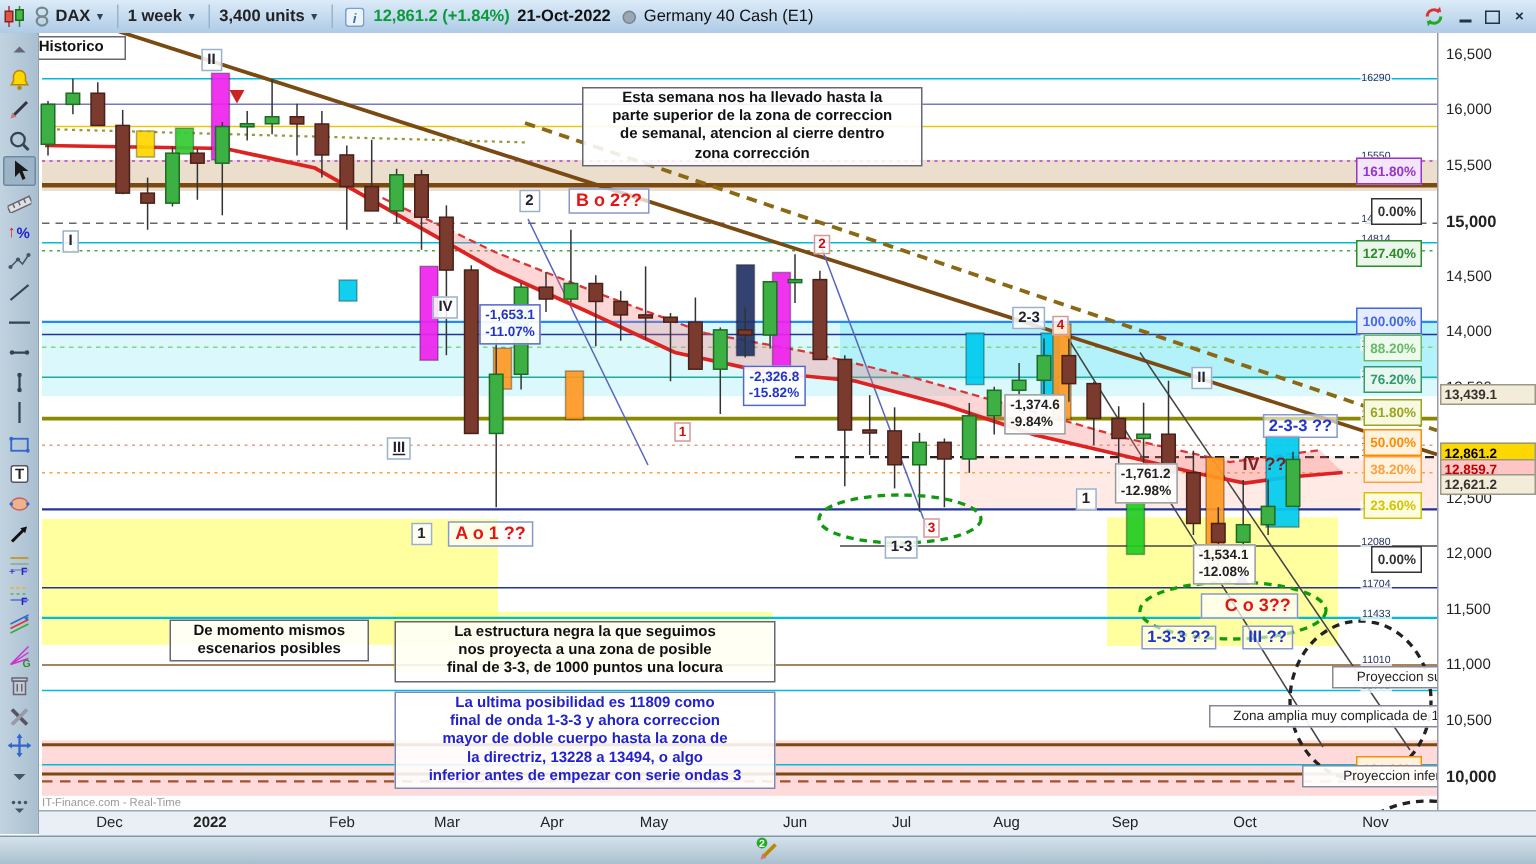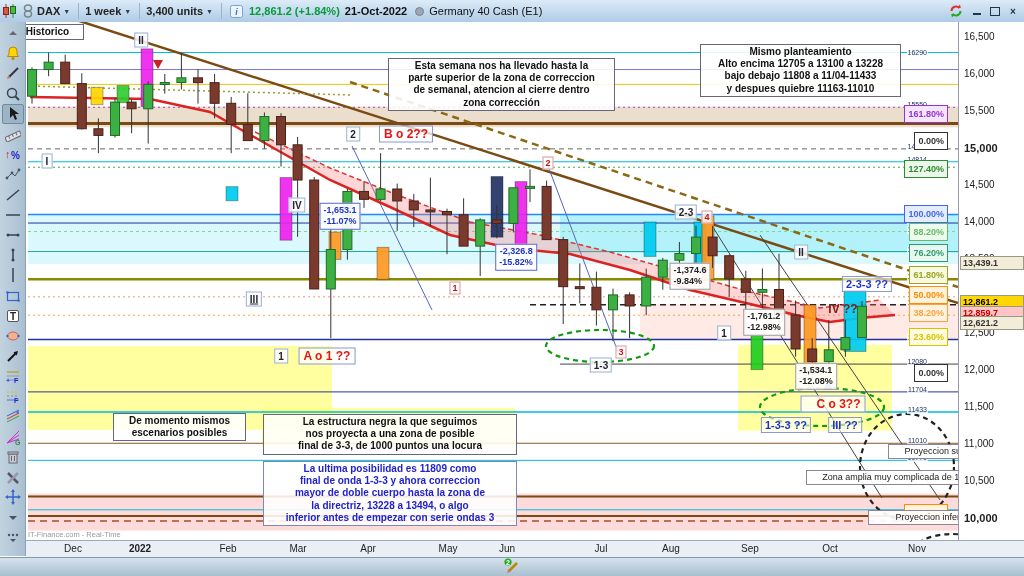--- a/index.html
+++ b/index.html
@@ -508,21 +508,21 @@
       <div class="fib" style="top: 244px; color: rgb(154, 165, 32); border-color: rgb(154, 165, 32); background: rgb(247, 249, 224);">61.80%</div>
       <div class="fib" style="top: 264px; color: rgb(255, 140, 0); border-color: rgb(255, 140, 0); background: rgb(255, 243, 224);">50.00%</div>
       <div class="fib" style="top: 282px; color: rgb(255, 160, 64); border-color: rgb(255, 160, 64); background: rgb(255, 243, 224);">38.20%</div>
       <div class="fib" style="top: 306px; color: rgb(212, 196, 0); border-color: rgb(212, 196, 0); background: rgb(253, 251, 224);">23.60%</div>
       <div class="fib" style="top: 342px; color: rgb(51, 51, 51); border-color: rgb(51, 51, 51); background: rgb(255, 255, 255);">0.00%</div>
       <div class="fib" style="top: 482px; color: rgb(255, 140, 0); border-color: rgb(255, 140, 0); background: rgb(255, 243, 224);">161.80%</div>
       <div class="wl" style="left: 115px; top: 18px;">II</div>
       <div class="wl" style="left: 21px; top: 139px;">I</div>
       <div class="wl" style="left: 327px; top: 112px;">2</div>
       <div class="wl" style="left: 271px; top: 183px;">IV</div>
-      <div class="wl" style="left: 228px; top: 277px; text-decoration: underline;">III</div>
+      <div class="wl" style="left: 240px; top: 277px; text-decoration: underline;">III</div>
       <div class="wl" style="left: 255px; top: 334px;">1</div>
       <div class="wl" style="left: 660px; top: 190px;">2-3</div>
       <div class="wl" style="left: 575px; top: 343px;">1-3</div>
       <div class="wl" style="left: 698px; top: 311px;">1</div>
       <div class="wl" style="left: 775px; top: 230px;">II</div>
       <div class="wr" style="left: 522px; top: 141px;">2</div>
       <div class="wr" style="left: 429px; top: 266px;">1</div>
       <div class="wr" style="left: 595px; top: 330px;">3</div>
       <div class="wr" style="left: 681px; top: 195px;">4</div>
       <div class="bigred" style="left: 380px; top: 112px;">B o 2??</div>
@@ -540,24 +540,20 @@
 -9.84%</div>
       <div class="meas meas-dark" style="left: 738px; top: 300px;">-1,761.2
 -12.98%</div>
       <div class="meas meas-dark" style="left: 790px; top: 354px;">-1,534.1
 -12.08%</div>
       <div class="note " style="left: -24px; top: 2px; width: 74px;">o Historico</div>
       <div class="note " style="left: 362px; top: 36px; width: 219px;">Esta semana nos ha llevado hasta la
 parte superior de la zona de correccion
 de semanal, atencion al cierre dentro
 zona corrección</div>
-      <div class="note " style="left: 674px; top: 22px; width: 193px;">Mismo planteamiento
-Alto encima 12705 a 13100 a 13228
-bajo debajo 11808 a 11/04-11433
-y despues quiebre 11163-11010</div>
       <div class="note " style="left: 87px; top: 391px; width: 125px;">De momento mismos
 escenarios posibles</div>
       <div class="note " style="left: 237px; top: 392px; width: 246px;">La estructura negra la que seguimos
 nos proyecta a una zona de posible
 final de 3-3, de 1000 puntos una locura</div>
       <div class="note note-blue" style="left: 237px; top: 439px; width: 246px;">La ultima posibilidad es 11809 como
 final de onda 1-3-3 y ahora correccion
 mayor de doble cuerpo hasta la zona de
 la directriz, 13228 a 13494, o algo
 inferior antes de empezar con serie ondas 3</div>
@@ -584,22 +580,22 @@
       <div class="ptag" style="top: 273px; background: rgb(255, 215, 0); color: rgb(0, 0, 0);">12,861.2</div>
       <div class="ptag" style="top: 284px; background: rgb(255, 196, 196); color: rgb(192, 0, 0);">12,859.7</div>
       <div class="ptag" style="top: 294px; background: rgb(242, 236, 216); color: rgb(51, 51, 51);">12,621.2</div>
     </div>
   <div id="taxis">
       <div class="tmonth" style="left: 47px;">Dec</div>
       <div class="tmonth b" style="left: 114px;">2022</div>
       <div class="tmonth" style="left: 202px;">Feb</div>
       <div class="tmonth" style="left: 272px;">Mar</div>
       <div class="tmonth" style="left: 342px;">Apr</div>
-      <div class="tmonth" style="left: 422px; text-align: right;">May</div>
-      <div class="tmonth" style="left: 481px;">Jun</div>
+      <div class="tmonth" style="left: 410px; text-align: right;">May</div>
+      <div class="tmonth" style="left: 504px;">Jun</div>
       <div class="tmonth" style="left: 575px;">Jul</div>
       <div class="tmonth" style="left: 645px;">Aug</div>
       <div class="tmonth" style="left: 724px;">Sep</div>
       <div class="tmonth" style="left: 804px;">Oct</div>
       <div class="tmonth" style="left: 891px;">Nov</div>
     </div>
 
   <div id="bottb">
       <div class="bt">
         <svg width="18" height="17">

